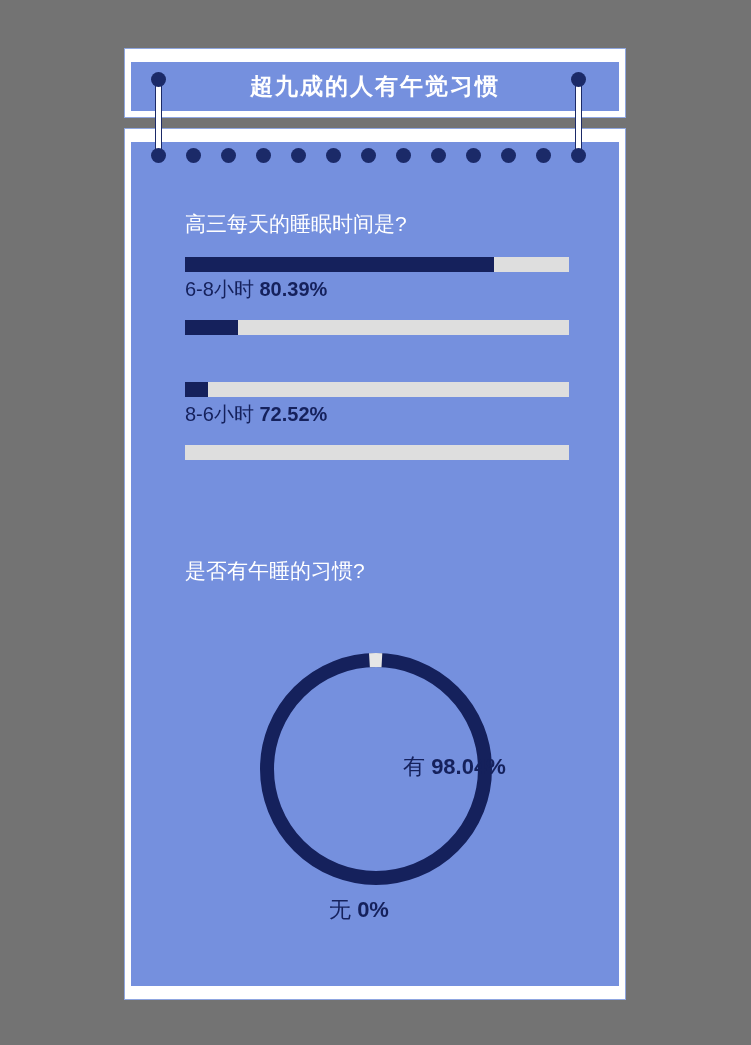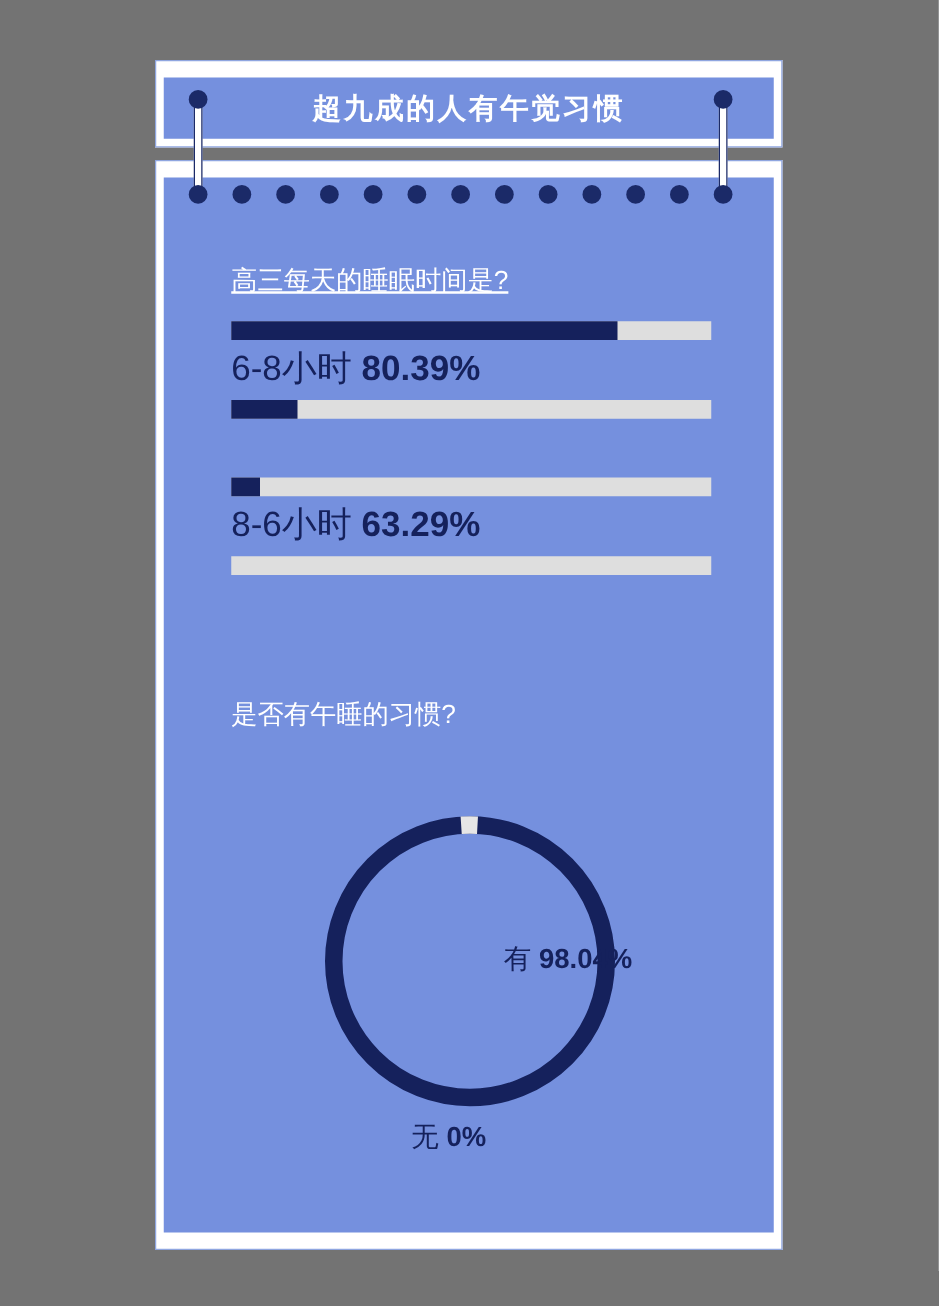--- a/index.html
+++ b/index.html
@@ -104,42 +104,42 @@
   }
 
   .q-title {
     position: absolute;
     left: 54px;
     color: #ffffff;
     font-size: 21px;
     font-weight: normal;
     white-space: nowrap;
   }
-  #q1-title { top: 68px; text-decoration: underline; }
+  #q1-title { top: 68px; }
   #q2-title { top: 415px; }
 
   .bar-track {
     position: absolute;
     left: 54px;
     width: 384px;
     height: 15px;
     background: #dedede;
   }
   .bar-fill {
     position: absolute;
     left: 0;
     top: 0;
     height: 15px;
     background: #15215c;
   }
   .bar-label {
     position: absolute;
     left: 54px;
     color: #15215c;
-    font-size: 28px;
+    font-size: 20px;
     white-space: nowrap;
   }
   .bar-label .pct {
     font-weight: bold;
   }
 
   
   .donut-wrap {
     position: absolute;
     left: 122px;
@@ -187,21 +187,21 @@
 
     <div class="bar-track" style="top:178px;">
       <div class="bar-fill" id="bar-fill-1" style="width: 52.7232px;"></div>
     </div>
 
     <div class="bar-track" style="top:240px;">
       <div class="bar-fill" id="bar-fill-2" style="width: 22.5792px;"></div>
     </div>
     <div class="bar-label" style="top:259px;">
       <span>8-6小时</span>
-      <span class="pct">63.29%</span>
+      <span class="pct">72.52%</span>
     </div>
 
     <div class="bar-track" style="top:303px;">
       <div class="bar-fill" id="bar-fill-3" style="width: 0px;"></div>
     </div>
 
     <div class="q-title" id="q2-title">是否有午睡的习惯?</div>
 
 
     <div class="donut-wrap">

